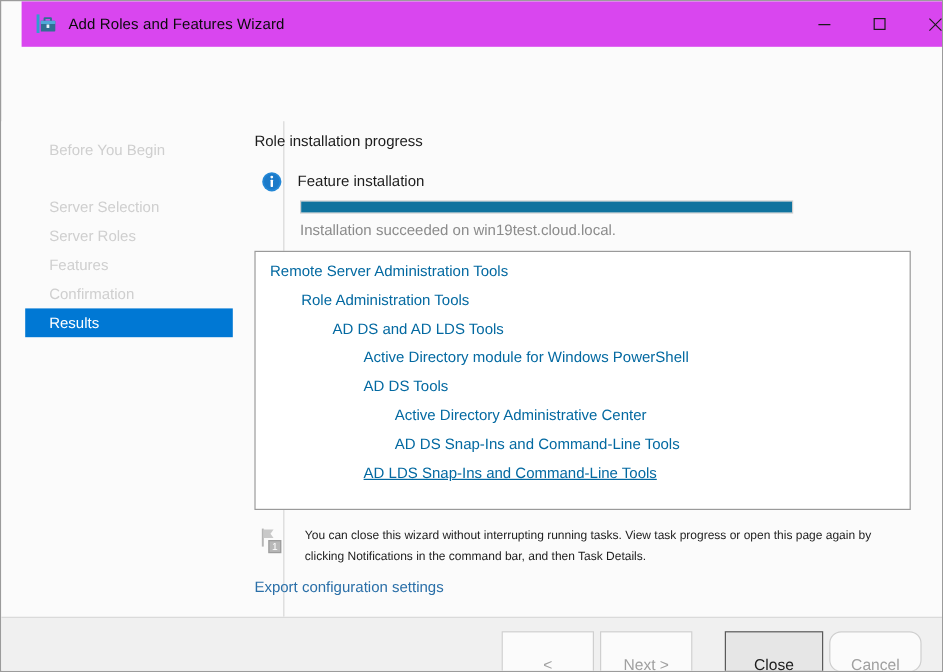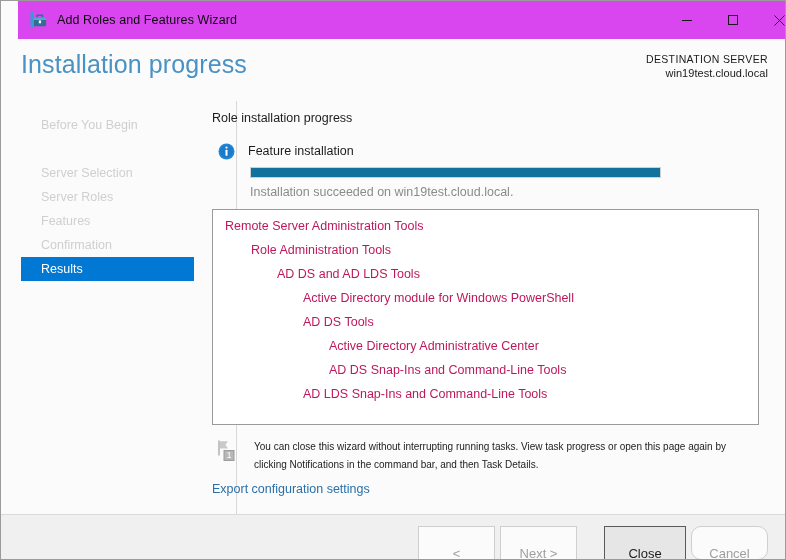--- a/index.html
+++ b/index.html
@@ -205,21 +205,21 @@
     width: 547px;
     height: 216px;
     background: #ffffff;
     border: 1px solid #9a9a9a;
     box-sizing: border-box;
     overflow: hidden;
   }
   .result-line {
     position: relative;
     font-size: 12.5px;
-    color: #be185d;
+    color: #0369a1;
     line-height: 24px;
     height: 24px;
     white-space: nowrap;
   }
   #results-list {
     padding-top: 4px;
     padding-left: 12px;
   }
 
   #notice-row {
@@ -323,27 +323,20 @@
       </button>
       <button class="winctl" aria-label="Close">
         <svg width="13" height="13" viewBox="0 0 13 13">
           <line x1="1.5" y1="1.5" x2="11.5" y2="11.5" stroke="#1a1a1a" stroke-width="1"></line>
           <line x1="11.5" y1="1.5" x2="1.5" y2="11.5" stroke="#1a1a1a" stroke-width="1"></line>
         </svg>
       </button>
     </div>
   </div>
 
-  <div id="headerband">
-    <div id="page-title" style="color: rgb(74, 145, 196);">Installation progress</div>
-    <div id="dest-block">
-      <div id="dest-label">DESTINATION SERVER</div>
-      <div id="dest-server">win19test.cloud.local</div>
-    </div>
-  </div>
 
   <div id="body-area">
 
     <div id="sidebar">
       <div class="nav-item" style="top:12px">
           <span>Before You Begin</span>
         </div>
       <div class="nav-item" style="top:60px">
           <span>Server Selection</span>
         </div>
@@ -383,21 +376,21 @@
 
       <div id="results-box">
         <div id="results-list">
             <div class="result-line" style="padding-left: 0px;">Remote Server Administration Tools</div>
             <div class="result-line" style="padding-left: 26px;">Role Administration Tools</div>
             <div class="result-line" style="padding-left: 52px;">AD DS and AD LDS Tools</div>
             <div class="result-line" style="padding-left: 78px;">Active Directory module for Windows PowerShell</div>
             <div class="result-line" style="padding-left: 78px;">AD DS Tools</div>
             <div class="result-line" style="padding-left: 104px;">Active Directory Administrative Center</div>
             <div class="result-line" style="padding-left: 104px;">AD DS Snap-Ins and Command-Line Tools</div>
-            <div class="result-line" style="padding-left: 78px;">AD LDS Snap-Ins and Command-Line Tools</div>
+            <div class="result-line" style="padding-left: 78px; text-decoration: underline;">AD LDS Snap-Ins and Command-Line Tools</div>
           </div>
       </div>
 
       <div id="notice-row">
         <span id="flag-icon">
           <svg width="26" height="26" viewBox="0 0 26 26">
             <rect x="3.2" y="1.5" width="1.6" height="15" fill="#b5b5b5"></rect>
             <path d="M4.8 2.2 h8.2 l-2.6 3.6 2.6 3.6 H4.8 z" fill="#c9c9c9"></path>
             <rect x="8.5" y="11" width="11" height="11" fill="#9d9d9d"></rect>
             <rect x="9.6" y="12.1" width="8.8" height="8.8" fill="#b8b8b8"></rect>

